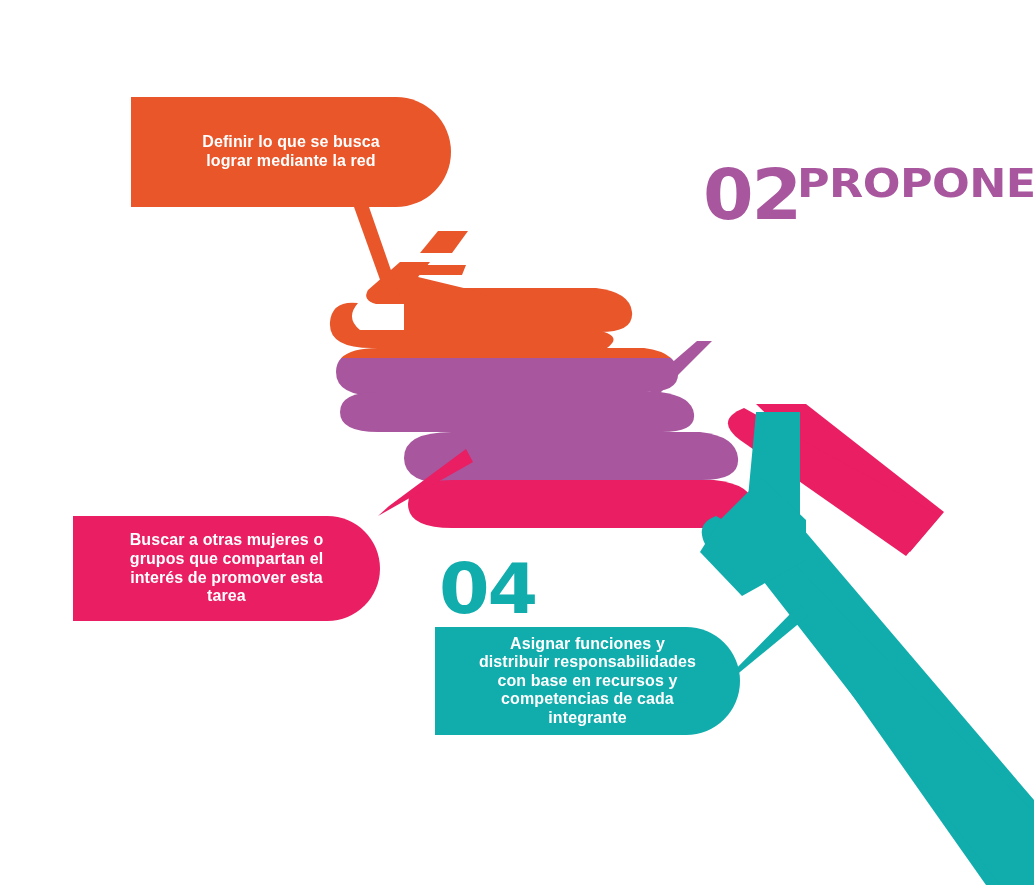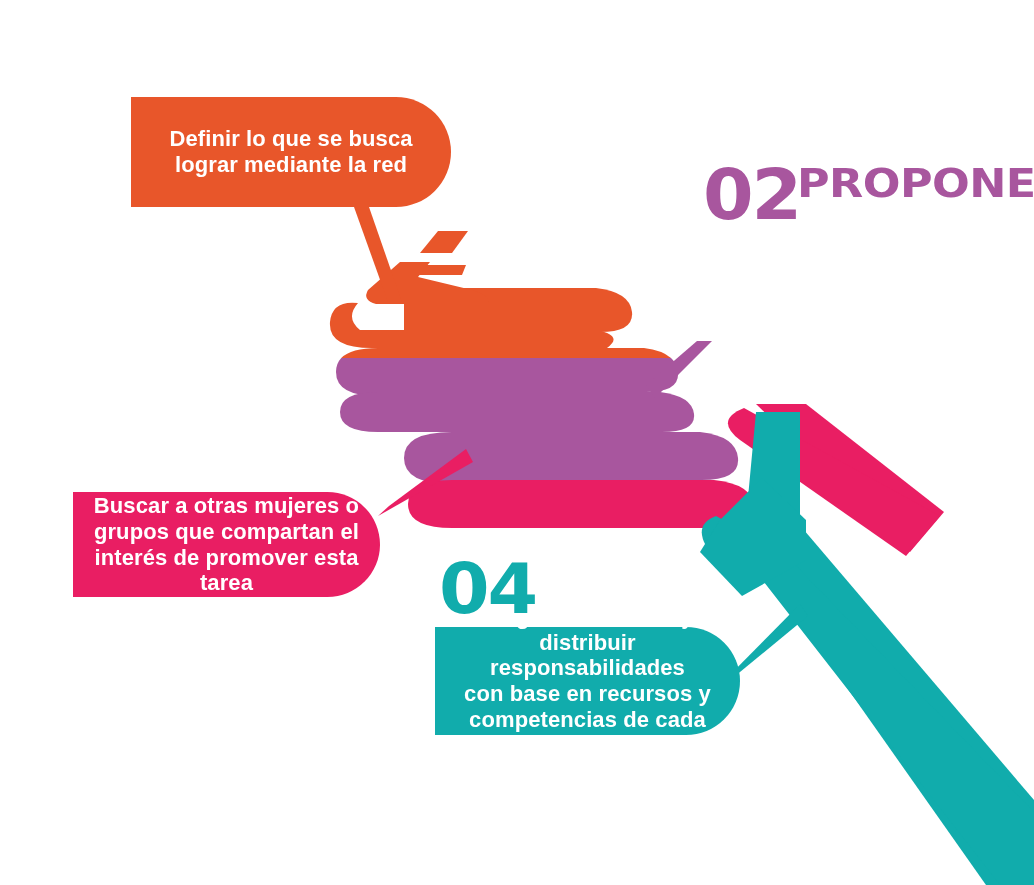--- a/index.html
+++ b/index.html
@@ -33,21 +33,21 @@
   .card-body {
     position: relative;
     box-sizing: border-box;
     display: flex;
     align-items: center;
     justify-content: center;
     text-align: center;
     color: #ffffff;
   }
   .card-desc {
-    font-size: 22px;
+    font-size: 16px;
     line-height: 1.16;
     font-weight: 700;
     letter-spacing: 0.1px;
     white-space: pre-line;
     padding: 0 14px;
     margin: 0;
   }
   .heading {
     position: absolute;
     z-index: 4;
@@ -94,21 +94,21 @@
   
   #card-02 { left: 693px; top: 228px; width: 325px; height: 113px; }
   #card-02 .card-body {
     width: 325px; height: 113px;
     background: #A8569E;
     border-radius: 0 57px 57px 0;
   }
   #head-02 { left: 703px; top: 167px; color: #A8569E; }
 
   
-  #card-03 { left: 73px; top: 492px; width: 307px; height: 105px; }
+  #card-03 { left: 73px; top: 516px; width: 307px; height: 105px; }
   #card-03 .card-body {
     width: 307px; height: 105px;
     background: #E91E63;
     border-radius: 0 53px 53px 0;
   }
   #head-03 { left: 83px; top: 452px; color: #E91E63; }
 
   
   #card-04 { left: 410px; top: 627px; width: 305px; height: 120px; margin-left: 25px; }
   #card-04 .card-body {

